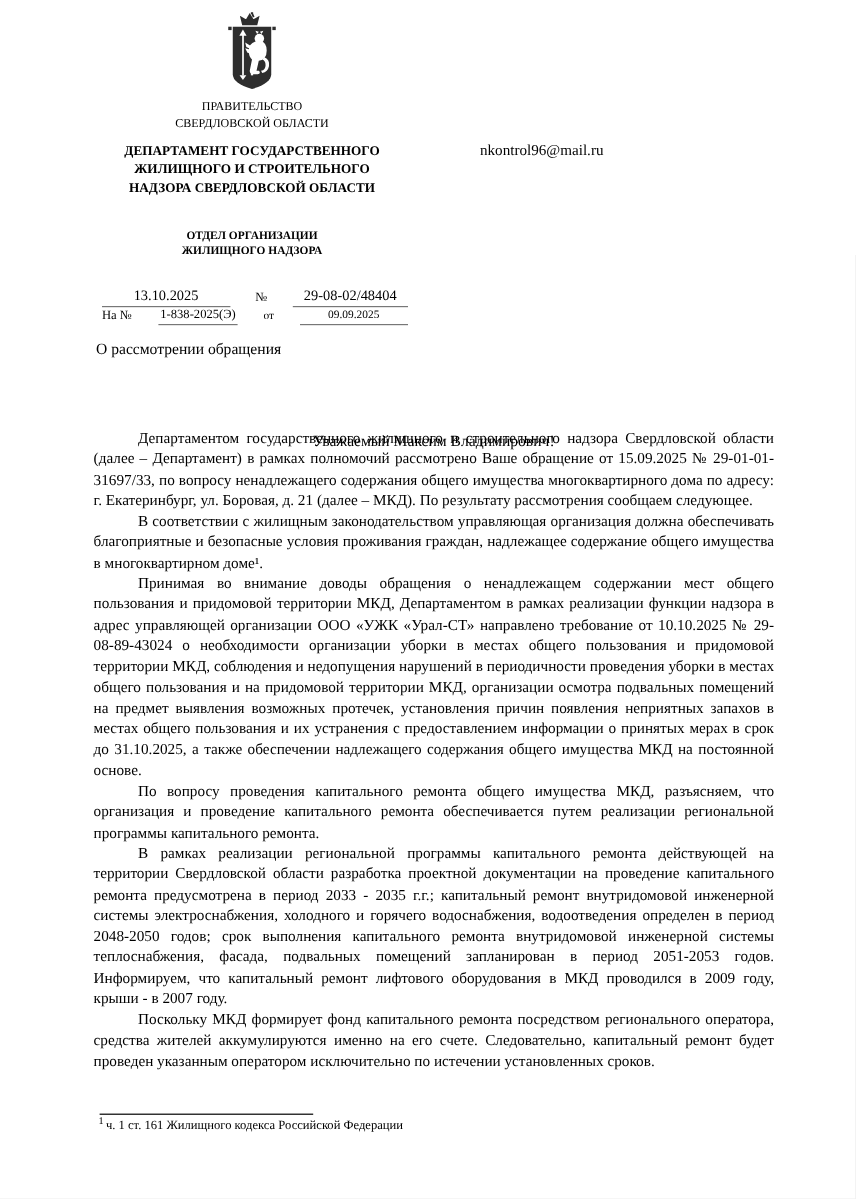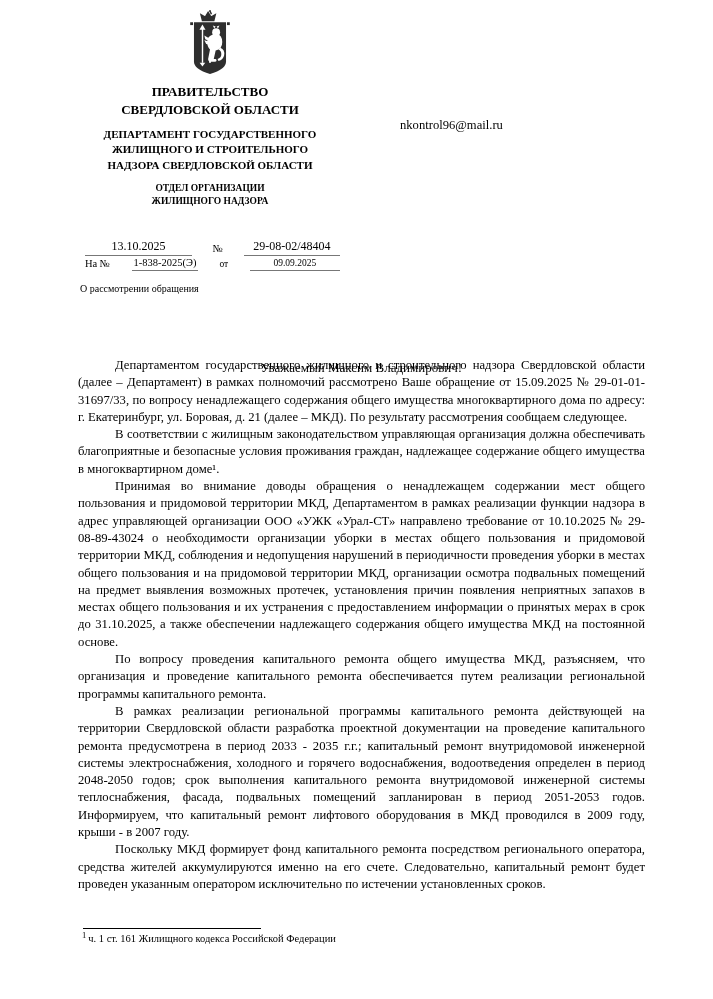--- a/index.html
+++ b/index.html
@@ -10,23 +10,23 @@
     font-family:"Liberation Serif","DejaVu Serif",serif;
     overflow:hidden;
   }
   .preline { white-space:pre-line; }
 
   
   .letterhead {
     position:absolute; top:10px; left:82px; width:256px; text-align:center;
   }
   .emblem { display:block; margin:0 auto; }
-  .gov-name   { font-weight:bold; font-size:13px;  line-height:1.35; margin-top:7px; }
+  .gov-name   { font-weight:normal; font-size:10px;  line-height:1.35; margin-top:7px; }
   .dept-name  { font-weight:bold; font-size:11px;   line-height:1.4;  margin-top:9px; }
-  .division   { font-weight:bold; font-size:9.5px;  line-height:1.35; margin-top:9px; }
+  .division   { font-weight:bold; font-size:9.5px;  line-height:1.35; margin-top:26px; }
   .addr-block { font-size:8px; line-height:1.5; margin-top:8px; }
 
   
   .recipient {
     position:absolute; top:98px; left:400px; width:290px;
     font-size:12.6px; line-height:17px;
   }
   .recipient-email { margin-top:19px; font-size:12.6px; }
 
   
@@ -36,21 +36,21 @@
   .dm-date    { width:122px; padding-bottom:1px; }
   .dm-sign    { width:32px; text-align:center; font-size:10.5px; padding-bottom:2px; }
   .dm-num     { width:110px; padding-bottom:1px; }
   .dm-row2 { display:flex; align-items:flex-end; margin-top:1px; font-size:10.5px;gap:12px; }
   .dm-na      { width:42px; text-align:left; padding-bottom:2px; }
   .dm-ref     { width:80px; padding-bottom:2px; }
   .dm-ot      { width:33px; text-align:center; font-size:9.5px; padding-bottom:2px; }
   .dm-refdate { width:109px; font-size:9.5px; padding-bottom:2px; }
 
   
-  .subject    { position:absolute; top:283px; left:80px; font-size:10px; }
+  .subject    { position:absolute; top:283px; left:80px; font-size:13px; }
   .salutation { position:absolute; top:330px; left:78px; width:567px;
                 text-align:center; font-size:13px;margin-top:30px; }
   .body-text  { position:absolute; top:357px; left:78px; width:567px; }
   .para {
     font-size:12.7px; line-height:17.3px; text-align:justify;
     text-indent:37px;
   }
   sup { font-size:9px; line-height:0; }
 
   

